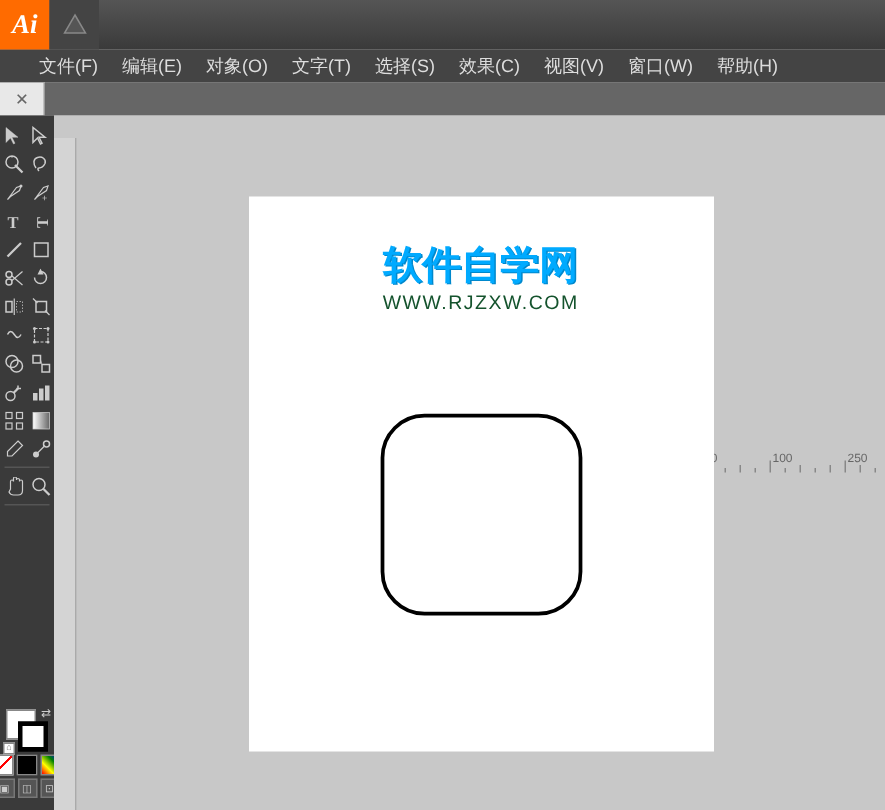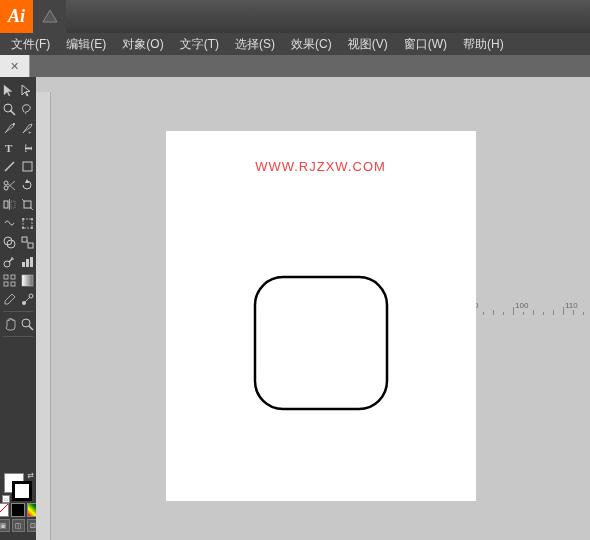--- a/index.html
+++ b/index.html
@@ -49,21 +49,21 @@
       height: 18px;
     }
 
     
     #menu-bar {
       width: 100%;
       height: 22px;
       background: #444;
       display: flex;
       align-items: flex-end;
-      padding: 0 3px;
+      padding: 0 18px;
     }
     .menu-item {
       padding: 2px 8px;
       color: #ddd;
       font-size: 12px;
       cursor: pointer;
       white-space: nowrap;
     }
 
     
@@ -297,21 +297,21 @@
       text-align: center;
     }
     #watermark-title {
       font-size: 26px;
       font-weight: bold;
       color: #00aaff;
       text-shadow: 1px 1px 0 #0088cc;
     }
     #watermark-url {
       font-size: 13px;
-      color: #ef4444;
+      color: #14532d;
       letter-spacing: 1px;
     }
 
     
     #rounded-rect {
       position: absolute;
       top: 50%;
       left: 50%;
       transform: translate(-50%, -30%);
     }
@@ -610,30 +610,31 @@
         <div style="position: absolute; left: 170px; bottom: 0px; width: 1px; height: 3px; background: rgb(136, 136, 136);"></div>
         <div style="position: absolute; left: 180px; bottom: 0px; width: 1px; height: 5px; background: rgb(136, 136, 136);"></div>
         <div style="position: absolute; left: 190px; bottom: 0px; width: 1px; height: 3px; background: rgb(136, 136, 136);"></div>
         <div style="position: absolute; left: 200px; bottom: 0px; width: 1px; height: 8px; background: rgb(136, 136, 136);"></div>
         <div style="position: absolute; left: 202px; top: 0px; font-size: 8px; color: rgb(102, 102, 102);">100</div>
         <div style="position: absolute; left: 210px; bottom: 0px; width: 1px; height: 3px; background: rgb(136, 136, 136);"></div>
         <div style="position: absolute; left: 220px; bottom: 0px; width: 1px; height: 5px; background: rgb(136, 136, 136);"></div>
         <div style="position: absolute; left: 230px; bottom: 0px; width: 1px; height: 3px; background: rgb(136, 136, 136);"></div>
         <div style="position: absolute; left: 240px; bottom: 0px; width: 1px; height: 5px; background: rgb(136, 136, 136);"></div>
         <div style="position: absolute; left: 250px; bottom: 0px; width: 1px; height: 8px; background: rgb(136, 136, 136);"></div>
-        <div style="position: absolute; left: 252px; top: 0px; font-size: 8px; color: rgb(102, 102, 102);">110</div>
+        <div style="position: absolute; left: 252px; top: 0px; font-size: 8px; color: rgb(102, 102, 102);">250</div>
         <div style="position: absolute; left: 260px; bottom: 0px; width: 1px; height: 5px; background: rgb(136, 136, 136);"></div>
         <div style="position: absolute; left: 270px; bottom: 0px; width: 1px; height: 3px; background: rgb(136, 136, 136);"></div>
       </div>
     <div id="ruler-left"></div>
 
     <div id="canvas-content">
       <div id="white-canvas">
 
         <div id="watermark">
+          <div id="watermark-title">软件自学网</div>
           <div id="watermark-url">WWW.RJZXW.COM</div>
         </div>
 
         <div id="rounded-rect">
           <svg width="140" height="140" viewBox="0 0 140 140" fill="none" xmlns="http://www.w3.org/2000/svg">
             <rect x="4" y="4" width="132" height="132" rx="28" ry="28" stroke="black" stroke-width="2.5" fill="none"></rect>
           </svg>
         </div>
 
       </div>

